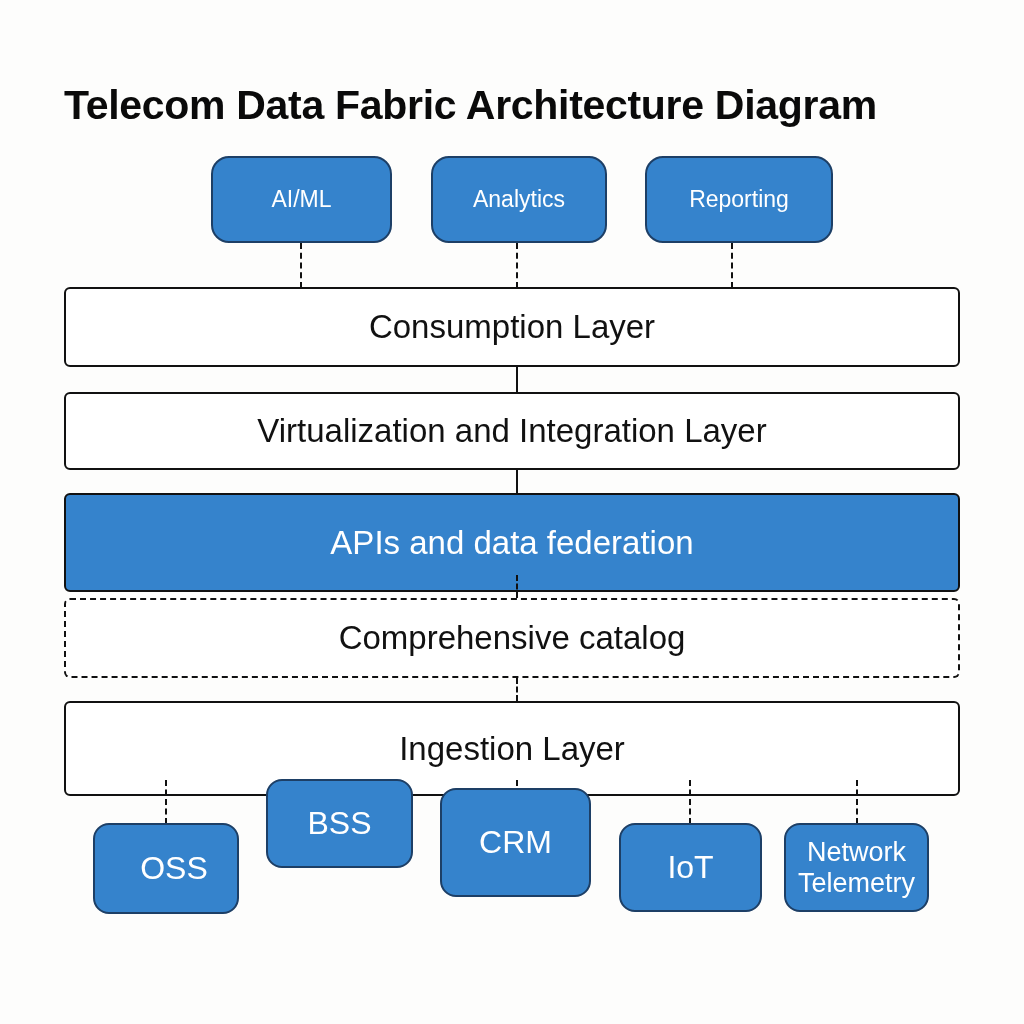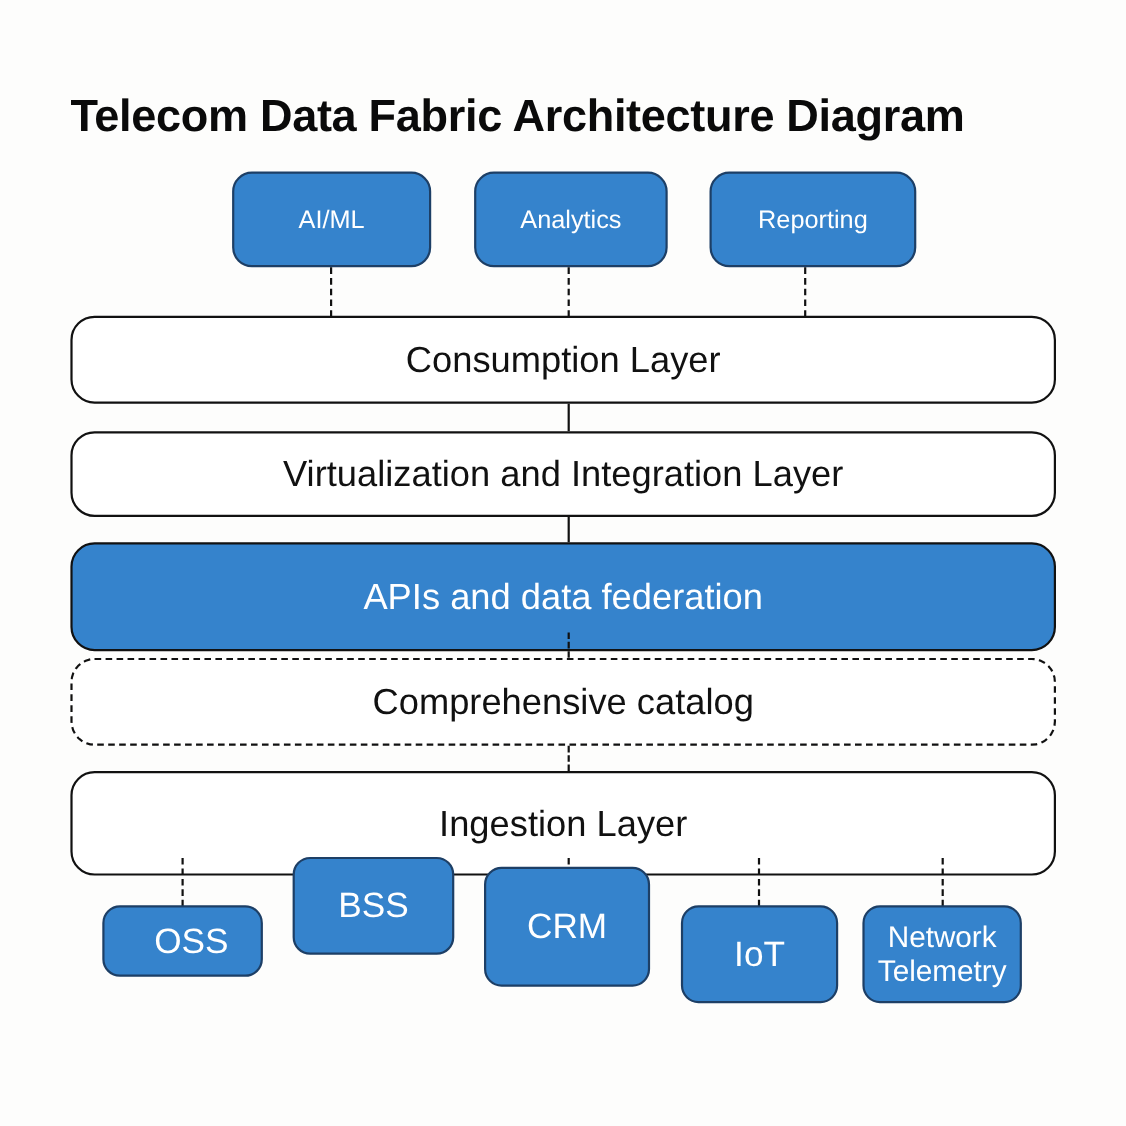--- a/index.html
+++ b/index.html
@@ -12,21 +12,21 @@
     color:#0a0a0a; white-space:nowrap;margin-top:16px;
   }
   .box {
     position:absolute; box-sizing:border-box; display:flex; align-items:center; justify-content:center;
     text-align:center;
   }
   .blue {
     background:#3583cc; border:2px solid #1d3f66; color:#fff; border-radius:18px;
   }
   .layer {
-    background:#fff; border:2px solid #111; border-radius:22px; color:#111;
+    background:#fff; border:2px solid #111; border-radius:6px; color:#111;
     font-size:33px;
   }
   .layer.fed { background:#3583cc; color:#fff; border:2px solid #111; }
   .layer.dashed { border:2px dashed #111; background:#fff; }
   .top-box { font-size:23px; }
   .bot-box { font-size:32px; border-radius:16px; }
   .bot-box.two { font-size:27px; line-height:31px; }
   .line { position:absolute; width:0; border-left:2px dashed #111; }
   .line.solid { border-left-style:solid; }
 </style>
@@ -56,17 +56,17 @@
 <div class="line" style="left:516px; top:678px; height:23px;"></div>
 
 <div class="box layer" style="left:64px; top:701px; width:896px; height:95px;">Ingestion Layer</div>
 
 <div class="line" style="left:165px; top:780px; height:44px;"></div>
 <div class="line" style="left:338px; top:780px; height:44px;"></div>
 <div class="line" style="left:516px; top:780px; height:44px;"></div>
 <div class="line" style="left:689px; top:780px; height:44px;"></div>
 <div class="line" style="left:856px; top:780px; height:44px;"></div>
 
-<div class="box blue bot-box" style="left:93px; top:823px; width:146px; height:65px;padding-left:16px;">OSS</div>
+<div class="box blue bot-box" style="left:93px; top:823px; width:146px; height:91px;padding-left:16px;">OSS</div>
 <div class="box blue bot-box" style="left:266px; top:779px; width:147px; height:89px;">BSS</div>
 <div class="box blue bot-box" style="left:440px; top:788px; width:151px; height:109px;">CRM</div>
 <div class="box blue bot-box" style="left:619px; top:823px; width:143px; height:89px;">IoT</div>
 <div class="box blue bot-box two" style="left:784px; top:823px; width:145px; height:89px; padding:0 4px;">Network Telemetry</div>
 
 </body></html>

